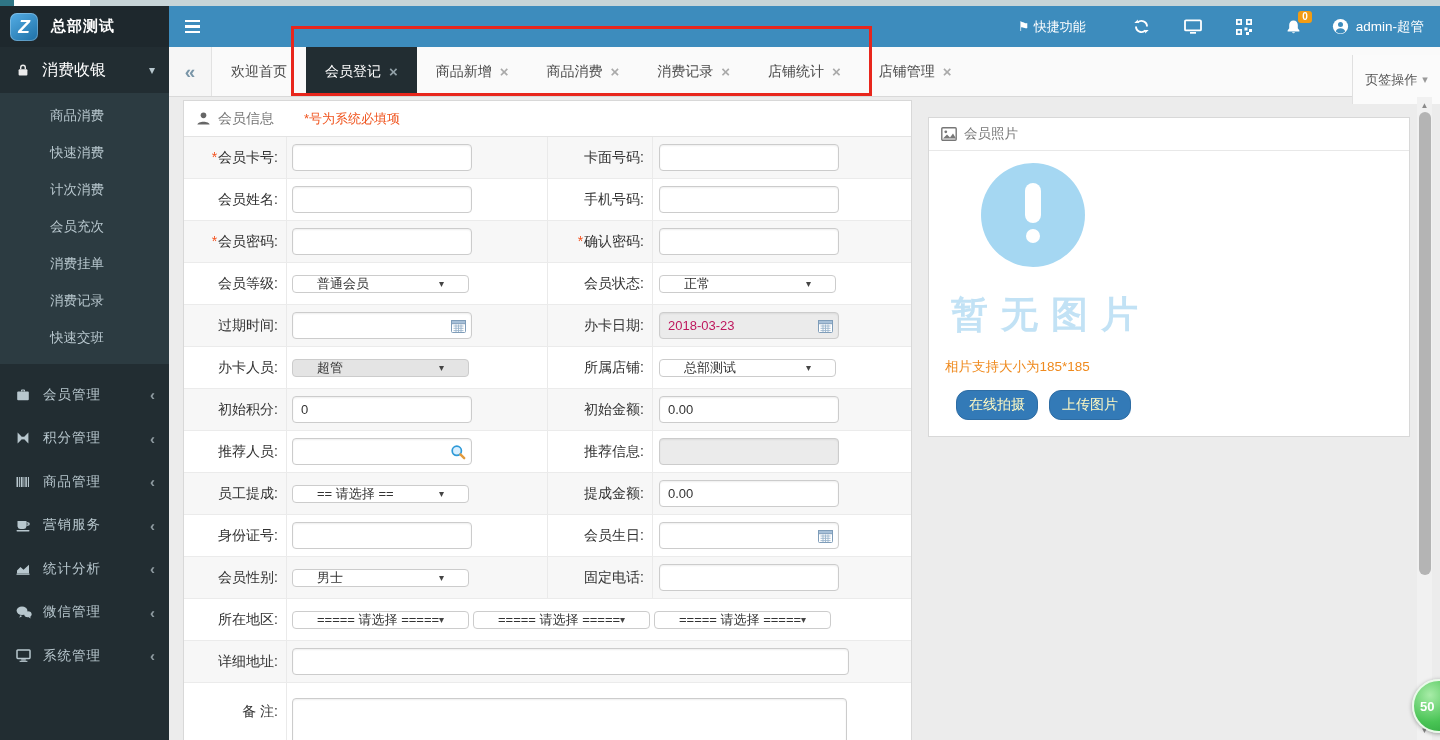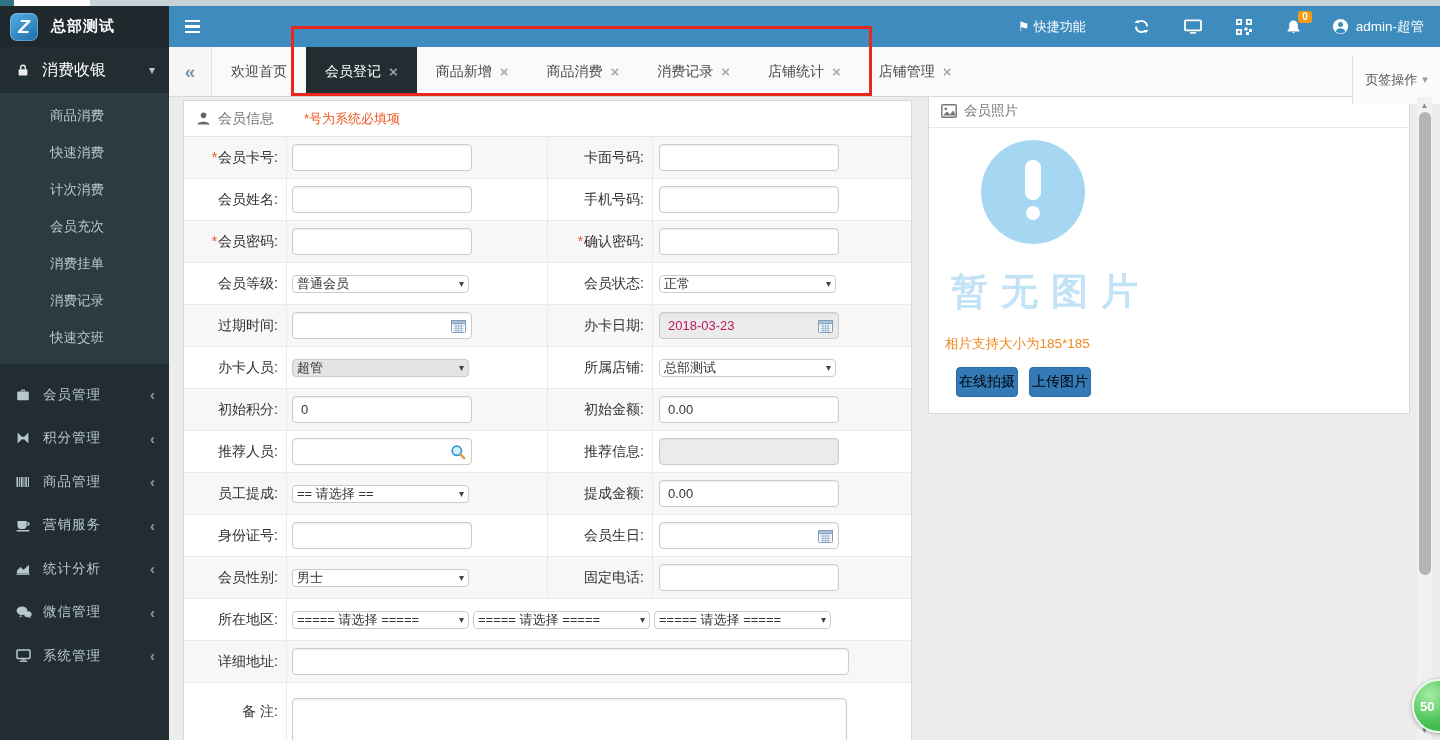--- a/index.html
+++ b/index.html
@@ -70,39 +70,39 @@
   .c-in2 { flex:1; padding-left:6px; }
   .c-wide { flex:1; padding-left:5px; }
   .flabel { font-size:14px; color:#333; white-space:nowrap;text-align:center; }
   .req { color:#f3511e; margin-right:1px; }
   .inp { width:180px; height:27px; border:1px solid #ccc; border-radius:4px; background:#fff; padding:0 8px; font-size:13px; color:#333; box-shadow:inset 0 1px 2px rgba(0,0,0,.07); font-family:inherit; }
   .inp.dis { background:#ebebeb; color:#be185d; }
   .inp.wide { width:557px; }
   .iwrap { position:relative; display:flex; align-items:center; }
   .iwrap .icab { position:absolute; right:6px; top:50%; transform:translateY(-50%); display:flex; }
   .iwrap .inp { padding-right:26px; }
-  .sel { width:177px; height:18px; border:1px solid #ccc; border-radius:4px; background:#fff; display:flex; align-items:center; padding:0 4px; font-size:13px; color:#333; cursor:pointer; margin-right:4px; }
+  .sel { width:177px; height:18px; border:1px solid #ccc; border-radius:4px; background:#fff; display:flex; align-items:center; padding:0 24px; font-size:13px; color:#333; cursor:pointer; margin-right:4px; }
   .sel .stxt { flex:1; white-space:nowrap; overflow:hidden; }
   .sel .scar { font-size:10px; color:#444; }
   .sel.dis { background:#e4e4e4; }
   .tarea { width:555px; height:62px; border:1px solid #ccc; border-radius:4px; margin-top:14px; resize:none; box-shadow:inset 0 1px 2px rgba(0,0,0,.07); font-family:inherit; }
   .frow.note-row { align-items:flex-start; height:78px; border-bottom:none; }
   .frow.note-row .c-lbl { align-items:flex-start; padding-top:20px; }
 
   
-  .photo-panel { position:absolute; left:928px; top:94px; width:482px; height:320px; background:#fff; border:1px solid #d8d8d8; z-index:2; }
+  .photo-panel { position:absolute; left:928px; top:117px; width:482px; height:320px; background:#fff; border:1px solid #d8d8d8; z-index:2; }
   .pp-header { height:33px; display:flex; align-items:center; padding-left:12px; border-bottom:1px solid #e8e8e8; color:#777; font-size:13.5px; }
   .pp-header .ttl { margin-left:7px; }
   .ph-circle { position:absolute; left:52px; top:45px; width:104px; height:104px; border-radius:50%; background:#a5d7f2; }
   .ph-bar { position:absolute; left:44px; top:20px; width:16px; height:40px; border-radius:8px; background:#fff; }
   .ph-dot { position:absolute; left:45px; top:66px; width:14px; height:14px; border-radius:50%; background:#fff; }
   .ph-empty { position:absolute; left:22px; top:172px; font-size:37px; font-weight:bold; color:#c2e2f5; letter-spacing:13px; white-space:nowrap; }
   .ph-hint { position:absolute; left:16px; top:240px; color:#ef8a1e; font-size:13.5px; }
   .ph-btns { position:absolute; left:27px; top:272px; display:flex; gap:11px; }
-  .btn-blue { background:#337ab7; color:#000000; border:1px solid #2e6da4; border-radius:4px; font-size:14px; padding:5px 2px; cursor:pointer; font-family:inherit; }
+  .btn-blue { background:#337ab7; color:#fef9c3; border:1px solid #2e6da4; border-radius:12px; font-size:14px; padding:5px 12px; cursor:pointer; font-family:inherit; }
 
   
   .scrollbar { position:absolute; left:1417px; top:97px; width:15px; height:643px; background:#f1f1f1; z-index:6; }
   .sb-arrow { position:absolute; left:0; width:15px; height:15px; display:flex; align-items:center; justify-content:center; color:#8a8a8a; font-size:8px; }
   .sb-up { top:1px; }
   .sb-down { bottom:2px; }
   .sb-thumb { position:absolute; left:1.5px; top:15px; width:12px; height:463px; background:#b4b4b4; border-radius:7px; }
 
   
   .qq-bubble { position:absolute; left:1412px; top:679px; width:54px; height:54px; border-radius:50%; background:radial-gradient(circle at 32% 28%, #a8eca8, #49c455 55%, #2a9e3a); border:2px solid #eaf9ea; box-shadow:0 1px 4px rgba(0,0,0,.35); z-index:60; display:flex; align-items:center; color:#fff; font-weight:bold; font-size:13px; padding-left:6px; }

